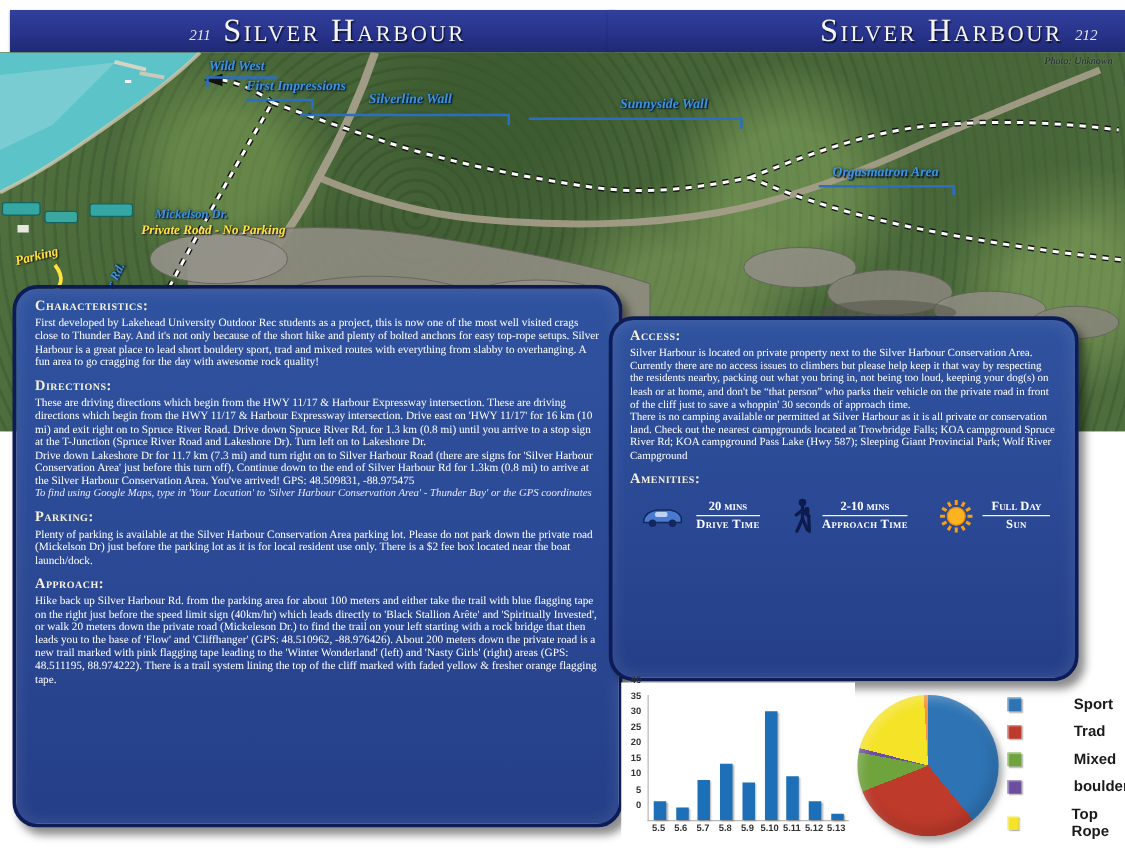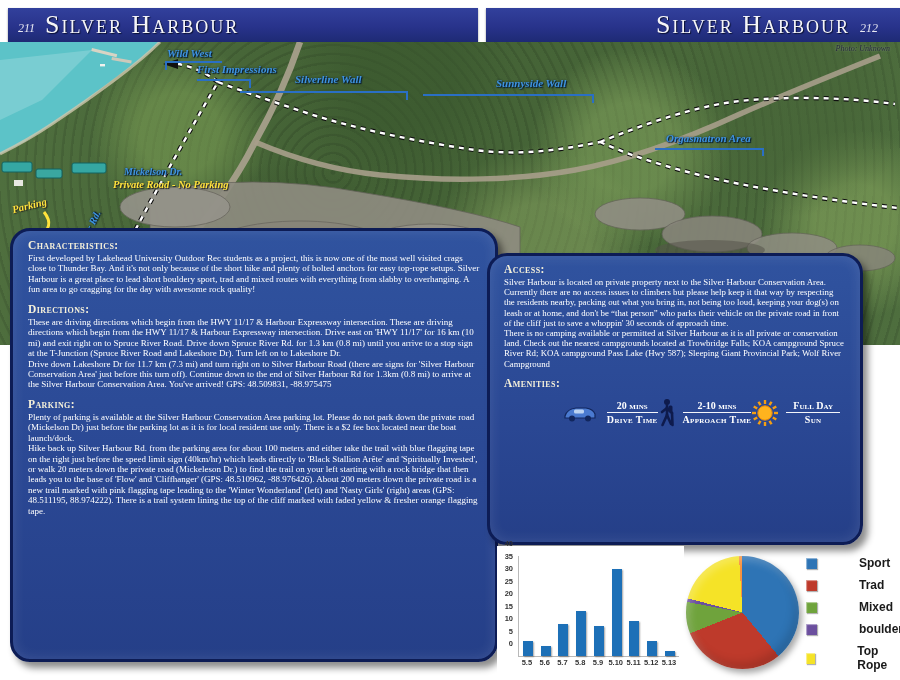--- a/index.html
+++ b/index.html
@@ -2,21 +2,21 @@
 <html><head>
 <meta charset="utf-8">
 <style>
   html,body{margin:0;padding:0;background:#ffffff;}
   #page{position:relative;width:900px;height:680px;background:#ffffff;overflow:hidden;
         font-family:"Liberation Serif",serif;}
 
   
   .banner{position:absolute;top:8px;height:34px;background:linear-gradient(180deg,#32409c 0%,#28338b 55%,#1e2a74 100%);
           display:flex;align-items:center;box-shadow:0 1px 2px rgba(0,0,0,.4);}
-  .banner-left{left:8px;width:470px;}
+  .banner-left{left:8px;width:470px;padding-left:14px;justify-content:center;}
   .banner-right{left:486px;right:0;justify-content:flex-end;padding-right:12px;}
   .banner-title{color:#f5f5f8;font-variant:small-caps;font-size:26px;letter-spacing:2px;font-weight:500;
                 line-height:30px;text-shadow:1px 1px 1px #0a1030;}
   .page-num{color:#e8e8f2;font-style:italic;font-size:12px;margin:6px 10px 0 10px;}
 
   
   #photo{position:absolute;left:0;top:42px;width:900px;height:303px;background-color:#4a6639;
     background-image:
       radial-gradient(circle at 20% 30%, rgba(125,160,85,.55) 0 40px, transparent 90px),
       radial-gradient(circle at 45% 12%, rgba(58,88,46,.6) 0 50px, transparent 110px),
@@ -44,21 +44,21 @@
   #box-left{left:10px;top:228px;width:488px;height:434px;}
   #box-right{left:487px;top:253px;width:376px;height:292px;padding:7px 14px;}
   .sec-h{font-weight:bold;font-size:11.5px;font-variant:small-caps;letter-spacing:.4px;
          color:#f6f1da;margin:8px 0 2px 0;}
   .sec-h:first-child{margin-top:0;}
   .sec-b{font-size:9px;line-height:1.16;color:#ffffff;}
   #box-right .sec-b{font-size:8.8px;}
   .sec-note{font-size:8.6px;line-height:1.16;font-style:italic;color:#e9e9f6;}
 
   
-  .stats{display:flex;justify-content:flex-end;align-items:center;margin-top:9px;padding:0 6px;}
+  .stats{display:flex;justify-content:space-between;align-items:center;margin-top:9px;padding:0 6px;}
   .stat{display:flex;align-items:center;gap:7px;}
   .stat-text{text-align:center;font-variant:small-caps;font-weight:bold;font-size:10px;color:#fff;line-height:1.15;}
   .stat-value{border-bottom:1px solid rgba(255,255,255,.95);padding:0 7px 1px 7px;}
   .stat-label{padding-top:1px;letter-spacing:.3px;}
 
   
   #bar-chart{position:absolute;left:497px;top:546px;width:187px;height:126px;background:#fff;}
   #bar-axis-y{position:absolute;left:0;top:0;width:18px;height:110px;}
   .ytick{position:absolute;right:2px;font-family:"Liberation Sans",sans-serif;font-weight:bold;
          font-size:7.5px;color:#333;}
@@ -171,22 +171,24 @@
     <span class="maplabel lbl-yellow" style="left:12px;top:158px;transform:rotate(-14deg);">Parking</span>
   </div>
   <span class="photo-credit">Photo: Unknown</span>
 
   <div id="box-left" class="infobox">
     <div class="sec-h">Characteristics:</div>
     <div class="sec-b">First developed by Lakehead University Outdoor Rec students as a project, this is now one of the most well visited crags close to Thunder Bay. And it's not only because of the short hike and plenty of bolted anchors for easy top-rope setups. Silver Harbour is a great place to lead short bouldery sport, trad and mixed routes with everything from slabby to overhanging. A fun area to go cragging for the day with awesome rock quality!</div>
     <div class="sec-h">Directions:</div>
     <div class="sec-b">These are driving directions which begin from the HWY 11/17 &amp; Harbour Expressway intersection. These are driving directions which begin from the HWY 11/17 &amp; Harbour Expressway intersection. Drive east on 'HWY 11/17' for 16 km (10 mi) and exit right on to Spruce River Road. Drive down Spruce River Rd. for 1.3 km (0.8 mi) until you arrive to a stop sign at the T-Junction (Spruce River Road and Lakeshore Dr). Turn left on to Lakeshore Dr.</div>
     <div class="sec-b">Drive down Lakeshore Dr for 11.7 km (7.3 mi) and turn right on to Silver Harbour Road (there are signs for 'Silver Harbour Conservation Area' just before this turn off). Continue down to the end of Silver Harbour Rd for 1.3km (0.8 mi) to arrive at the Silver Harbour Conservation Area. You've arrived! GPS: 48.509831, -88.975475</div>
+    <div class="sec-note">To find using Google Maps, type in 'Your Location' to 'Silver Harbour Conservation Area' - Thunder Bay' or the GPS coordinates</div>
     <div class="sec-h">Parking:</div>
     <div class="sec-b">Plenty of parking is available at the Silver Harbour Conservation Area parking lot. Please do not park down the private road (Mickelson Dr) just before the parking lot as it is for local resident use only.  There is a $2 fee box located near the boat launch/dock.</div>
+    <div class="sec-h">Approach:</div>
     <div class="sec-b">Hike back up Silver Harbour Rd. from the parking area for about 100 meters and either take the trail with blue flagging tape on the right just before the speed limit sign (40km/hr) which leads directly to 'Black Stallion Arête' and 'Spiritually Invested', or walk 20 meters down the private road (Mickeleson Dr.) to find the trail on your left starting with a rock bridge that then leads you to the base of 'Flow' and 'Cliffhanger' (GPS: 48.510962, -88.976426). About 200 meters down the private road is a new trail marked with pink flagging tape leading to the 'Winter Wonderland' (left) and 'Nasty Girls' (right) areas (GPS: 48.511195, 88.974222). There is a trail system lining the top of the cliff marked with faded yellow &amp; fresher orange flagging tape.</div>
   </div>
 
   <div id="box-right" class="infobox">
     <div class="sec-h">Access:</div>
     <div class="sec-b">Silver Harbour is located on private property next to the Silver Harbour Conservation Area. Currently there are no access issues to climbers but please help keep it that way by respecting the residents nearby, packing out what you bring in, not being too loud, keeping your dog(s) on leash or at home, and don't be “that person” who parks their vehicle on the private road in front of the cliff just to save a whoppin' 30 seconds of approach time.</div>
     <div class="sec-b">There is no camping available or permitted at Silver Harbour as it is all private or conservation land. Check out the nearest campgrounds located at Trowbridge Falls; KOA campground Spruce River Rd; KOA campground Pass Lake (Hwy 587); Sleeping Giant Provincial Park; Wolf River Campground</div>
     <div class="sec-h">Amenities:</div>
 
     <div class="stats">

